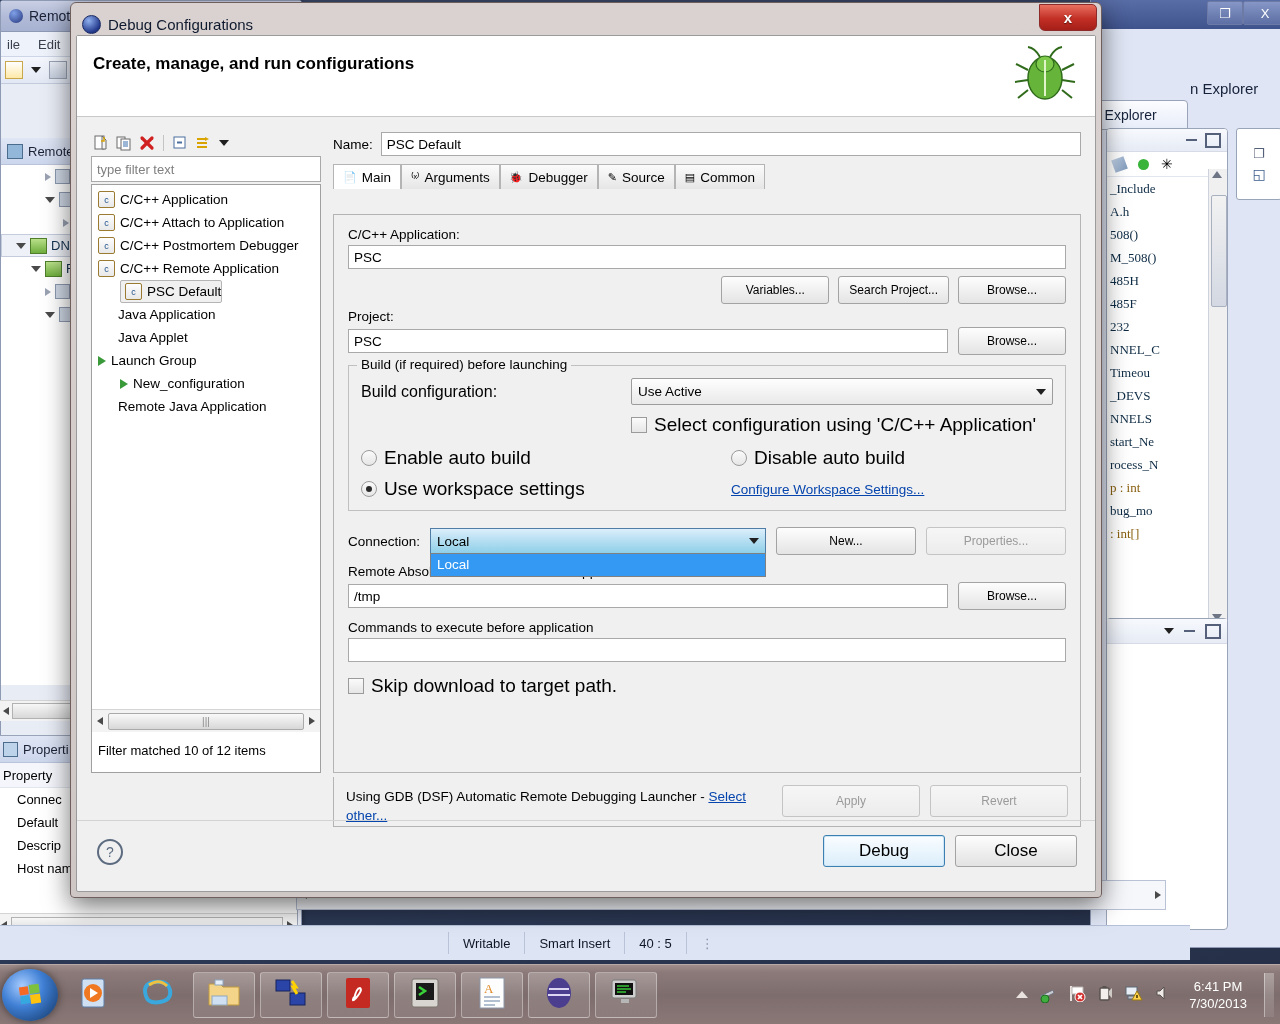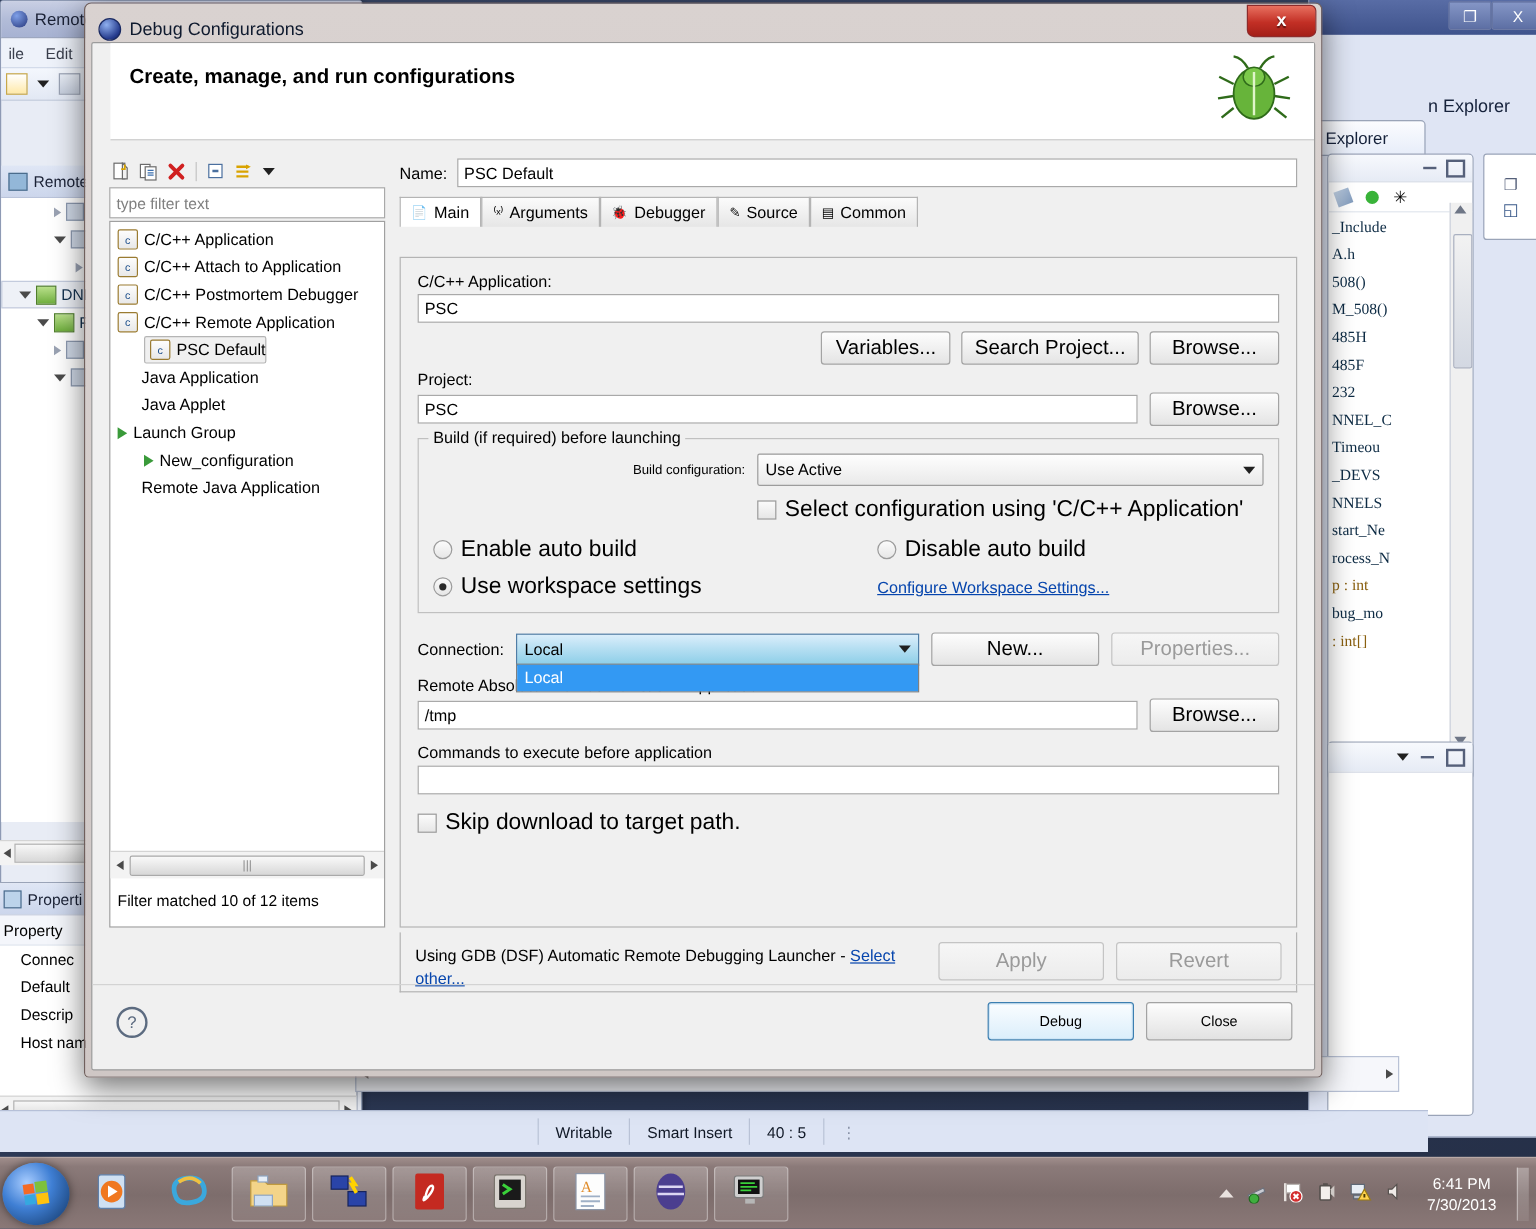--- a/index.html
+++ b/index.html
@@ -88,21 +88,21 @@
        border:1px solid #6f5f5c;border-radius:6px 6px 4px 4px;
        background:linear-gradient(180deg,#d9d2d0,#cfc7c5);
        box-shadow:0 8px 26px rgba(0,0,0,.55);padding:5px;box-sizing:border-box;}
   #dlg .tbar{height:32px;display:flex;align-items:center;gap:7px;padding-left:6px;position:relative;}
   #dlg .tbar .ttext{font-size:15px;color:#0f1a2e;}
   #closebtn{position:absolute;right:-1px;top:-4px;width:56px;height:25px;border-radius:0 5px 6px 6px;
       border:1px solid #8d2b2b;background:linear-gradient(180deg,#e8705f,#c22f25 55%,#a41f18);
       color:#fff;font-size:15px;font-weight:bold;display:flex;align-items:center;justify-content:center;
       text-shadow:0 1px 1px rgba(0,0,0,.5);}
   #dlg .body{position:absolute;left:5px;top:32px;right:5px;bottom:5px;background:#f0f0f0;
-      border:1px solid #9b9b9b;border-radius:2px;padding-left:15px;}
+      border:1px solid #9b9b9b;border-radius:2px;}
   #dlg-header{height:80px;background:#fff;border-bottom:1px solid #c8c8c8;position:relative;}
   #dlg-header .h1{position:absolute;left:16px;top:18px;font-size:17px;font-weight:bold;color:#000;}
   #bug{position:absolute;right:14px;top:8px;width:72px;height:62px;}
 
   .panel-left{position:absolute;left:14px;top:96px;width:230px;bottom:118px;}
   .ltoolbar{height:22px;background:#f0f0f0;display:flex;align-items:center;gap:3px;}
   .toolicon{width:20px;height:20px;display:flex;align-items:center;justify-content:center;}
   .filterbox{height:24px;background:#fff;border:1px solid #a9a9a9;display:flex;align-items:center;
       padding-left:5px;color:#808080;font-size:13px;margin-top:2px;}
   .treebox{position:absolute;left:0;right:0;top:52px;bottom:0;background:#fff;border:1px solid #a0a0a0;}
@@ -123,21 +123,21 @@
   .tabs{display:flex;align-items:flex-end;height:25px;margin-top:8px;}
   .tab{height:24px;display:flex;align-items:center;gap:5px;padding:0 9px;font-size:13.5px;
       border:1px solid #b4b4b4;border-bottom:none;background:linear-gradient(180deg,#fbfbfb,#e6e6e6);
       border-radius:0;position:relative;}
   .tab.active{background:#fff;font-weight:normal;}
   .tabcontent{border:1px solid #b4b4b4;background:#f0f0f0;position:absolute;left:0;right:0;top:82px;bottom:0;
       padding:12px 14px;box-sizing:border-box;overflow:hidden;}
   .lbl{font-size:13.5px;margin:0 0 3px 0;}
   .btnrow{display:flex;justify-content:flex-end;gap:9px;margin-top:7px;}
   .btn{min-width:86px;height:26px;border:1px solid #a3a3a3;border-radius:3px;
-      background:linear-gradient(180deg,#fdfdfd,#e4e4e4);font-size:17px;display:flex;
+      background:linear-gradient(180deg,#fdfdfd,#e4e4e4);font-size:12px;display:flex;
       align-items:center;justify-content:center;padding:0 10px;color:#000;}
   .btn.disabled{color:#9a9a9a;background:linear-gradient(180deg,#f6f6f6,#ececec);border-color:#c4c4c4;}
   .group{border:1px solid #c0c0c0;margin-top:10px;padding:12px 12px 10px 12px;position:relative;}
   .group>.gtitle{position:absolute;top:-9px;left:8px;background:#f0f0f0;padding:0 4px;font-size:13.5px;}
   .frow{display:flex;align-items:center;gap:10px;}
   .combo{flex:1;height:25px;border:1px solid #9c9c9c;border-radius:2px;
       background:linear-gradient(180deg,#fefefe,#e9e9e9);display:flex;align-items:center;
       padding:0 6px;font-size:13.5px;justify-content:space-between;}
   .checkbox{width:14px;height:14px;border:1px solid #9b9b9b;background:linear-gradient(180deg,#fbfbfb,#e6e6e6);
       display:inline-block;}
@@ -155,21 +155,21 @@
   .dropdownlist{position:absolute;border:1px solid #808080;background:#3399f3;z-index:40;}
   .dropdownlist .opt{height:22px;display:flex;align-items:center;padding-left:6px;font-size:13.5px;color:#fff;
       background:#3399f3;}
 
   .footer-note{position:absolute;left:256px;right:14px;bottom:64px;height:50px;border:1px solid #b4b4b4;
       border-top:none;background:#f0f0f0;display:flex;align-items:flex-start;padding:10px 12px;box-sizing:border-box;}
   .dlg-bottom{position:absolute;left:0;right:0;bottom:0;height:70px;border-top:1px solid #d3d3d3;}
   .helpicon{position:absolute;left:20px;top:18px;width:22px;height:22px;border:2px solid #5c6b80;
       border-radius:50%;display:flex;align-items:center;justify-content:center;color:#5c6b80;font-size:14px;}
   .bottom-btns{position:absolute;right:18px;top:14px;display:flex;gap:10px;}
-  .bigbtn{width:120px;height:30px;display:flex;align-items:center;justify-content:center;font-size:12px;
+  .bigbtn{width:120px;height:30px;display:flex;align-items:center;justify-content:center;font-size:17px;
       border:1px solid #a3a3a3;border-radius:3px;background:linear-gradient(180deg,#fdfdfd,#e2e2e2);text-align:center;}
   .bigbtn.primary{border:1px solid #3c7fb1;box-shadow:0 0 0 1px #cfe6f7 inset;
       background:linear-gradient(180deg,#fafdff,#dbeefb);}
 
   .arrow-l,.arrow-r{width:0;height:0;border-top:4px solid transparent;border-bottom:4px solid transparent;}
   .arrow-l{border-right:6px solid #4a4a4a;}
   .arrow-r{border-left:6px solid #4a4a4a;}
   .caret{width:0;height:0;border-left:5px solid transparent;border-right:5px solid transparent;border-top:6px solid #202020;}
   .tri-right{width:0;height:0;border-top:5px solid transparent;border-bottom:5px solid transparent;border-left:8px solid #3a9a3a;}
 </style>
@@ -515,21 +515,21 @@
         <div class="frow">
           <div class="txtinput">
             <span>PSC</span>
           </div>
           <div class="btn">Browse...</div>
         </div>
 
         <div class="group">
           <div class="gtitle">Build (if required) before launching</div>
           <div class="frow">
-            <span style="width:260px;font-size:11px;text-align:right;">Build configuration:</span>
+            <span style="width:260px;font-size:16px;">Build configuration:</span>
             <div class="combo">
               <span>Use Active</span>
               <span class="caret"></span>
             </div>
           </div>
           <div class="frow" style="margin-top:9px;">
             <span style="width:260px;"></span>
             <div class="cbline">
               <span class="checkbox"></span>
               <span>Select configuration using 'C/C++ Application'</span>

